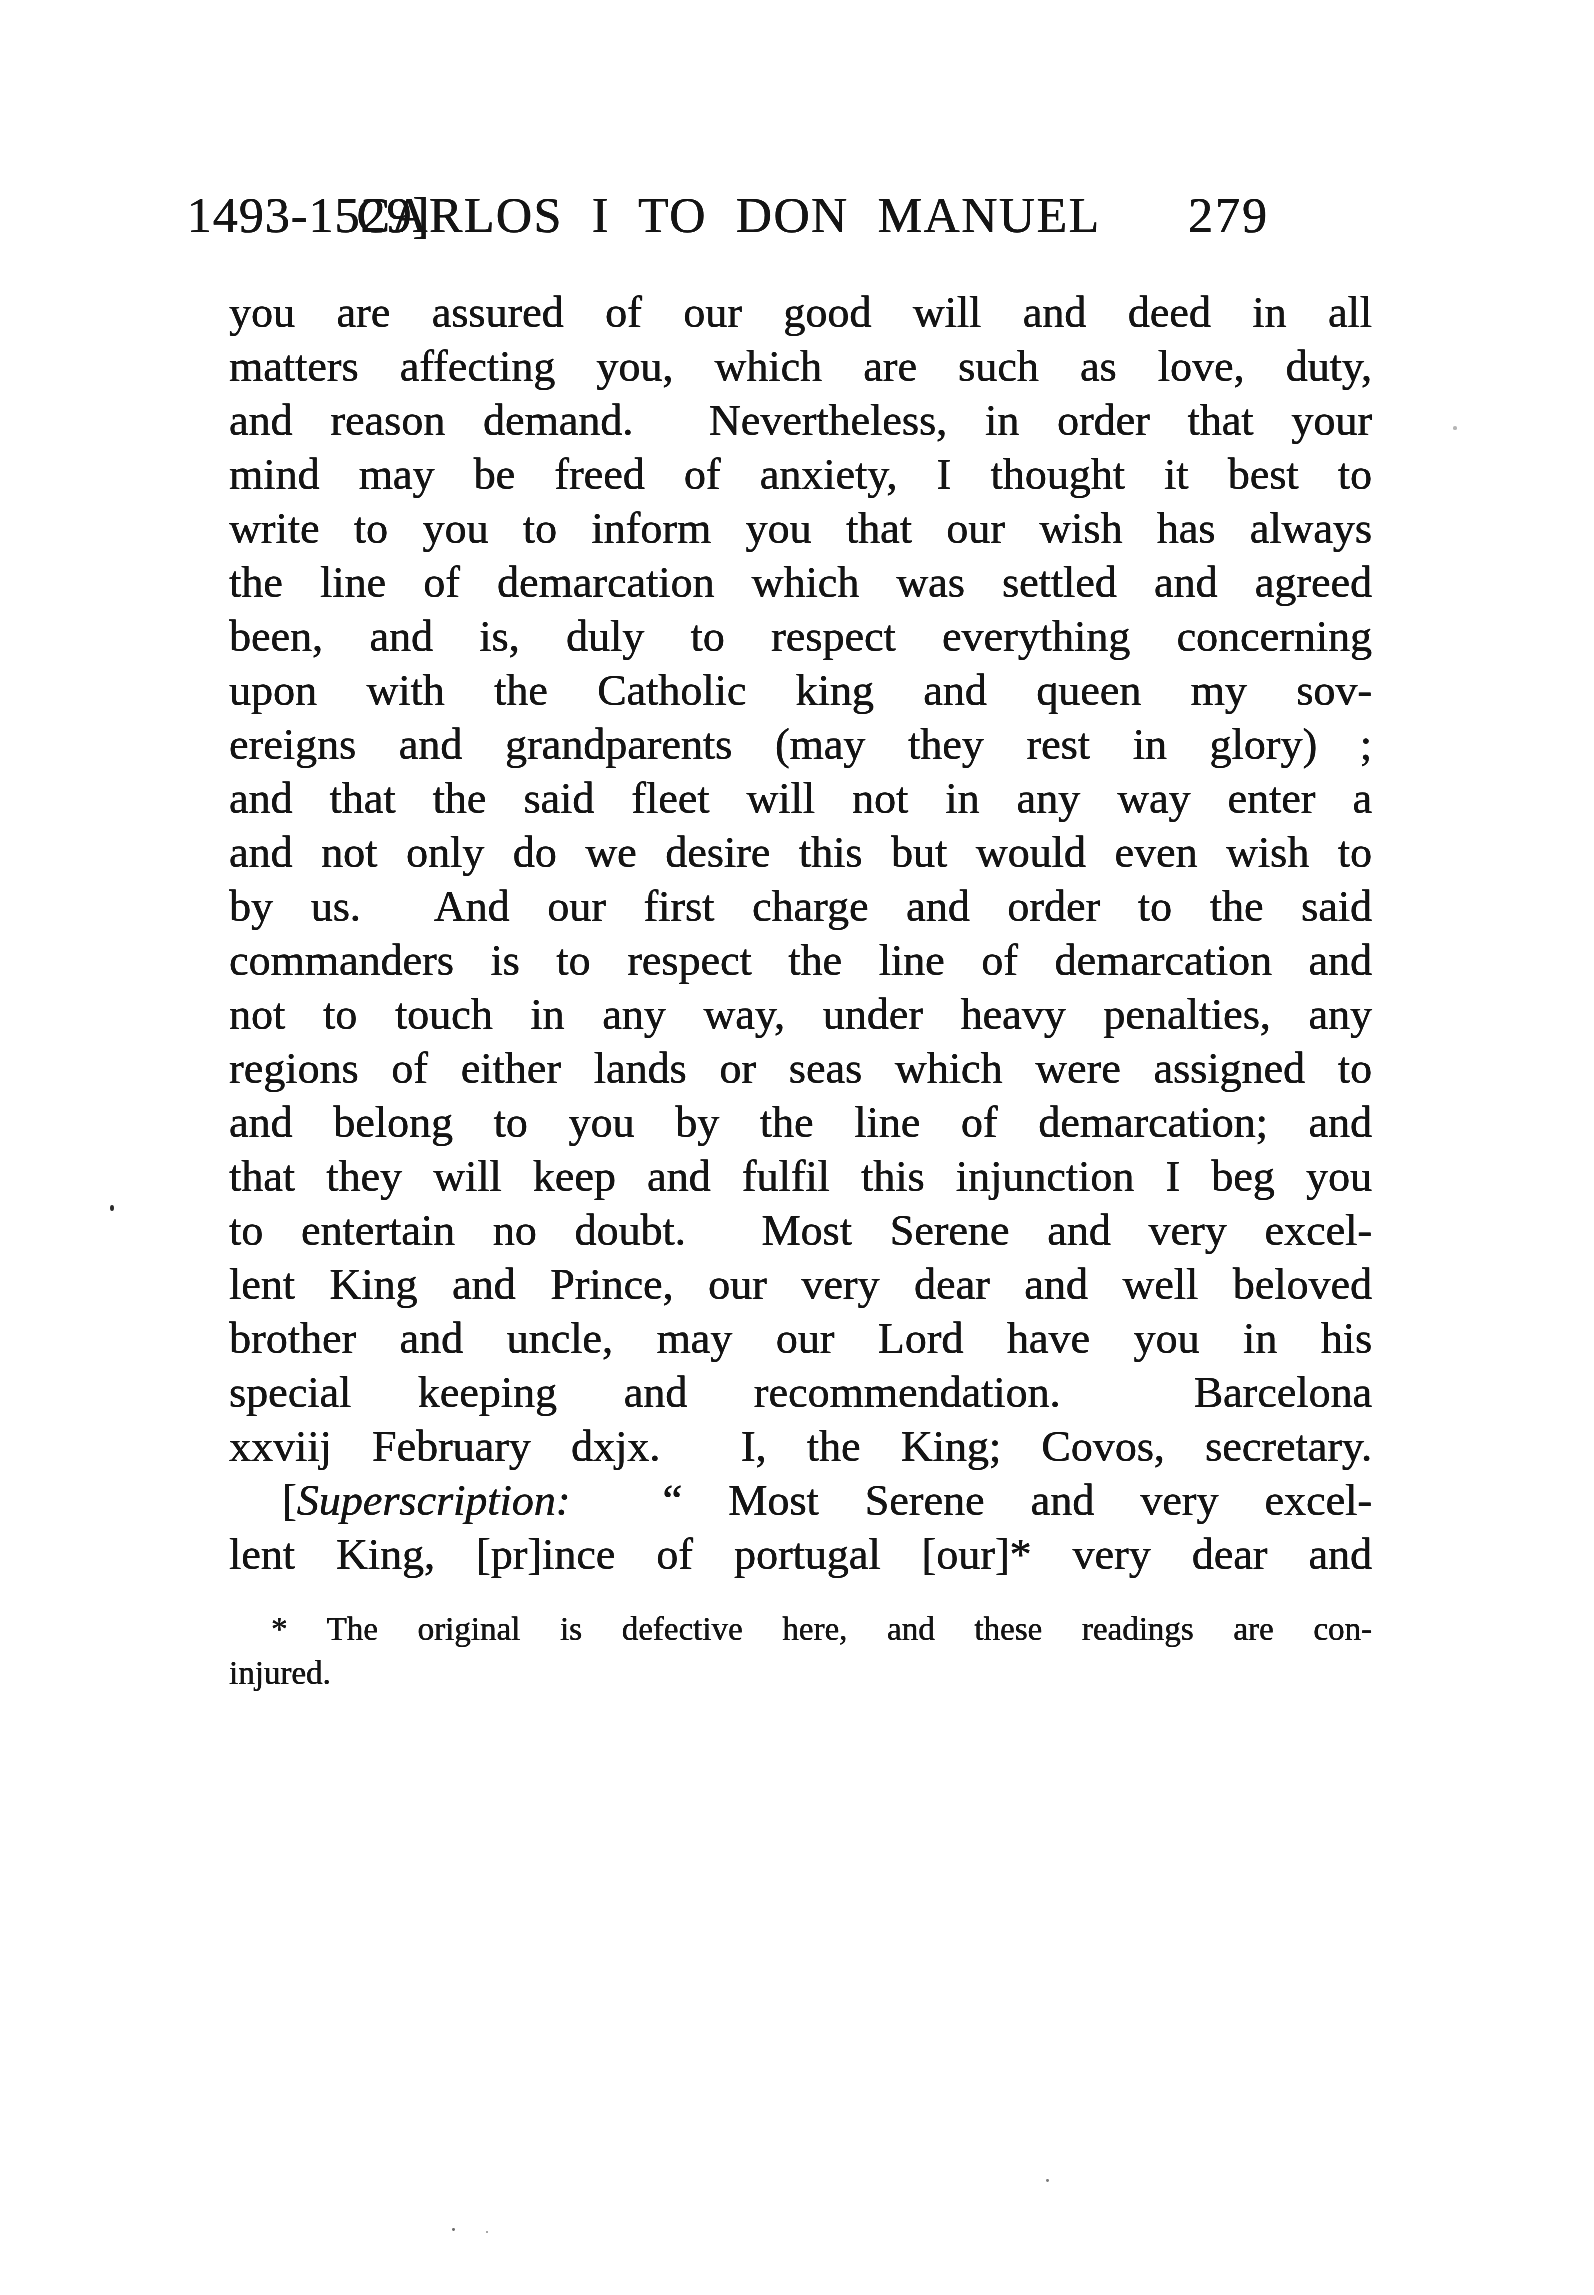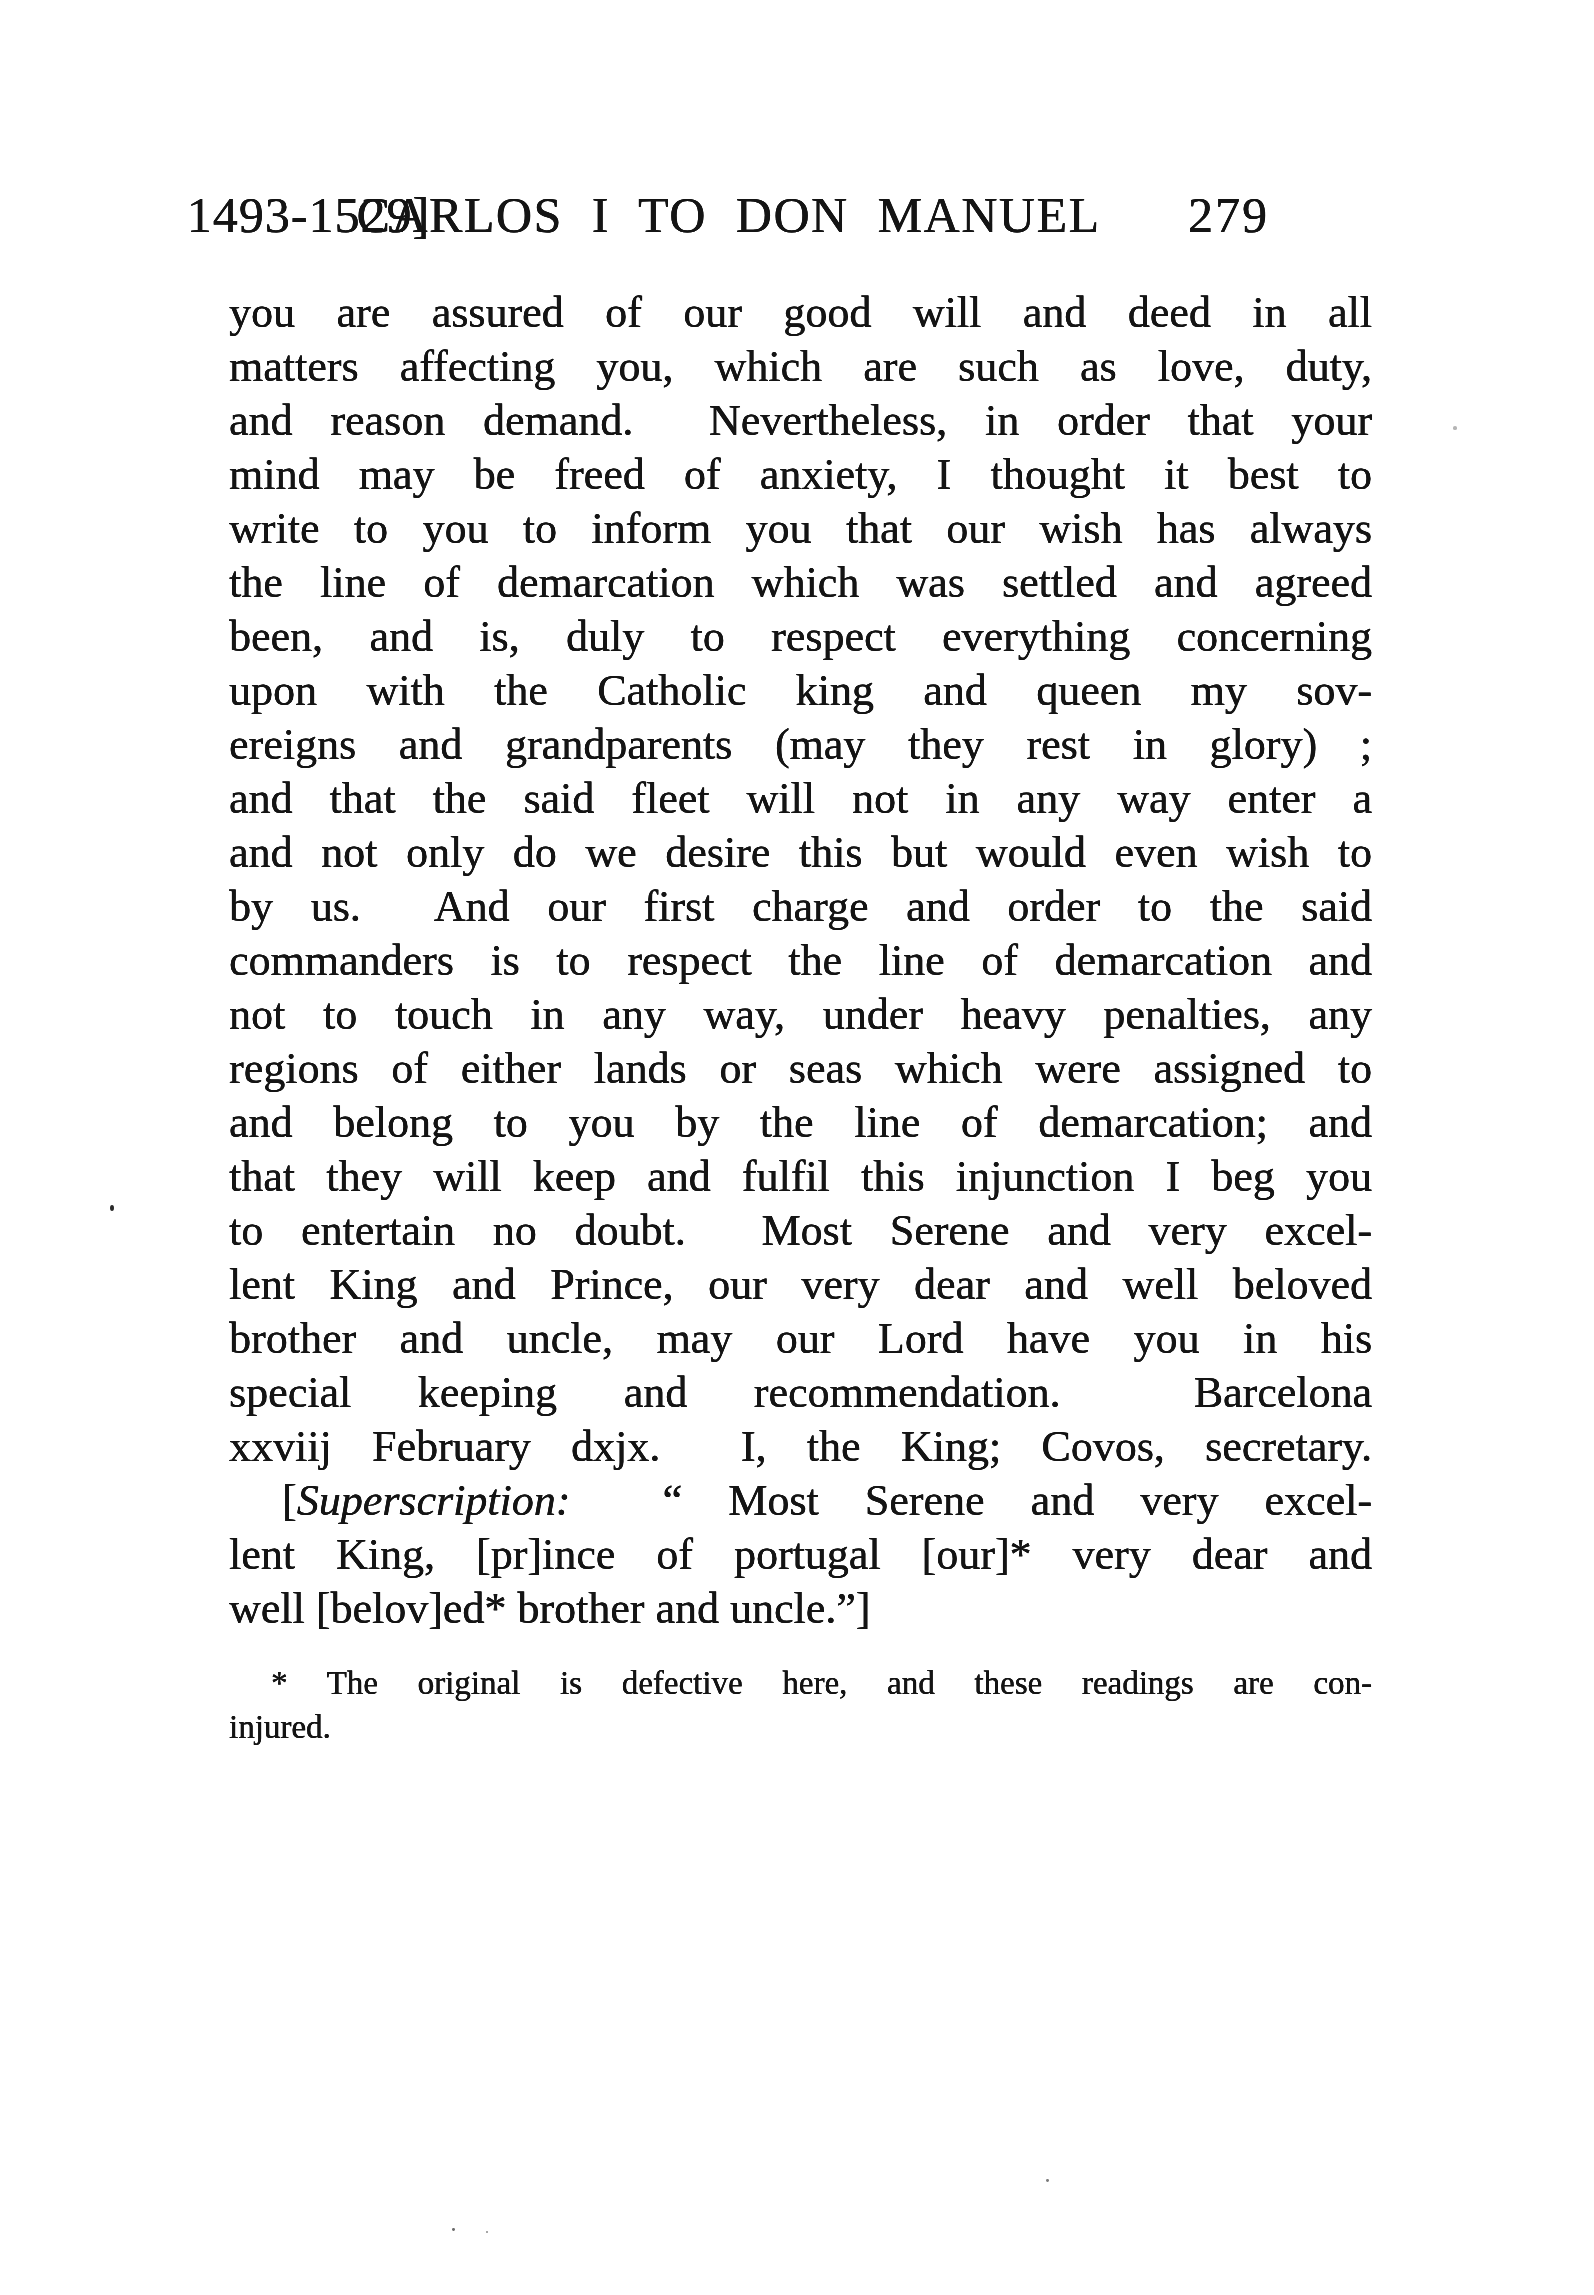--- a/index.html
+++ b/index.html
@@ -78,21 +78,20 @@
         <div class="tline">that they will keep and fulfil this injunction I beg you</div>
         <div class="tline">to entertain no doubt.&nbsp; Most Serene and very excel-</div>
         <div class="tline">lent King and Prince, our very dear and well beloved</div>
         <div class="tline">brother and uncle, may our Lord have you in his</div>
         <div class="tline">special keeping and recommendation.&nbsp; Barcelona</div>
         <div class="tline">xxviij February dxjx.&nbsp; I, the King; Covos, secretary.</div>
       </div>
     <div id="superlines">
         <div class="tline">[<i>Superscription:</i>&nbsp; “ Most Serene and very excel-</div>
         <div class="tline">lent King, [pr]ince of portugal [our]* very dear and</div>
-        <div class="tline endline">well [belov]ed* brother and uncle.”]</div>
       </div>
     <section class="footnote" id="footnote">
         <div class="tline">* The original is defective here, and these readings are con-</div>
         <div class="tline endline">injured.</div>
       </section>
   </main>
 
   <div id="specks">
       <div class="speck" style="left: 110px; top: 1205px; width: 4.1px; height: 6px; background: rgb(42, 42, 42);"></div>
       <div class="speck" style="left: 452px; top: 2228px; width: 2.8px; height: 2.8px; background: rgb(106, 106, 106);"></div>

